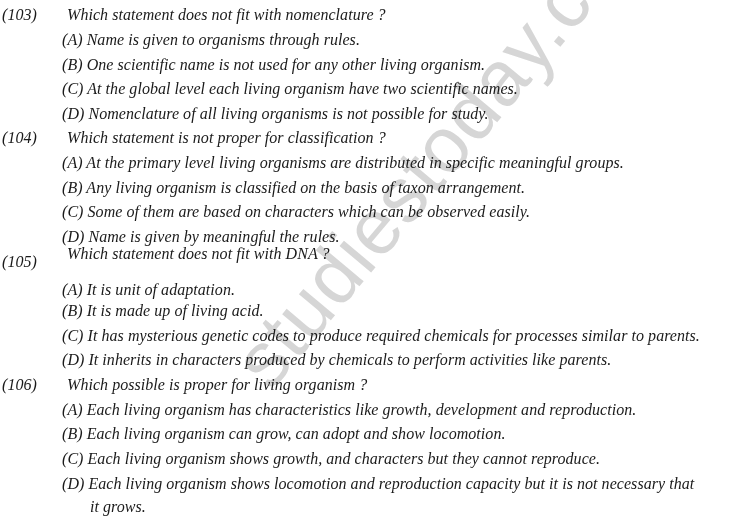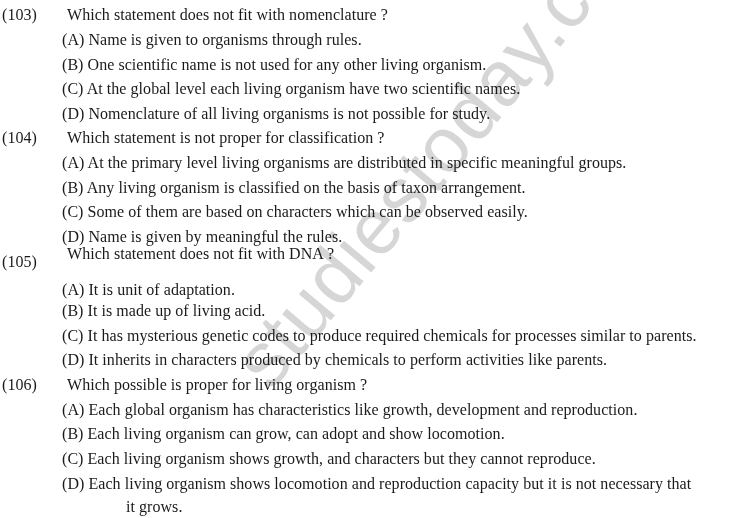--- a/index.html
+++ b/index.html
@@ -22,34 +22,34 @@
       top: 0;
       width: 743px;
       height: 518px;
     }
     .line {
       position: absolute;
       white-space: nowrap;
       line-height: 20px;
       height: 20px;
       letter-spacing: 0.05px;
+      font-style: italic;
     }
     .qnum {
       left: 2px;
     }
     .qtext {
       left: 58px;
       margin-left: 9px;
     }
     .opt {
       left: 62px;
     }
     .opt-cont {
       left: 90px;
-      margin-left: 36px;
     }
     .watermark {
       position: absolute;
       left: 250px;
       top: 330px;
       font-family: "Liberation Sans", "DejaVu Sans", sans-serif;
       font-size: 78px;
       color: #cfcfcf;
       opacity: 0.85;
       transform: rotate(-50deg);
@@ -89,20 +89,20 @@
     <div class="line qtext" style="top:244px">Which statement does not fit with DNA ?</div>
     <div class="line opt" style="top:280px">(A) It is unit of adaptation.</div>
     <div class="line opt" style="top:301px">(B) It is made up of living acid.</div>
     <div class="line opt" style="top:326px">(C) It has mysterious genetic codes to produce required chemicals for processes similar to parents.</div>
     <div class="line opt" style="top:350px">(D) It inherits in characters produced by chemicals to perform activities like parents.</div>
   </div>
 
   <div>
     <div class="line qnum" style="top:375px">(106)</div>
     <div class="line qtext" style="top:375px">Which possible is proper for living organism ?</div>
-    <div class="line opt" style="top:400px">(A) Each global organism has characteristics like growth, development and reproduction.</div>
+    <div class="line opt" style="top:400px">(A) Each living organism has characteristics like growth, development and reproduction.</div>
     <div class="line opt" style="top:424px">(B) Each living organism can grow, can adopt and show locomotion.</div>
     <div class="line opt" style="top:449px">(C) Each living organism shows growth, and characters but they cannot reproduce.</div>
     <div class="line opt" style="top:474px">(D) Each living organism shows locomotion and reproduction capacity but it is not necessary that</div>
     <div class="line opt-cont" style="top:497px">it grows.</div>
   </div>
 
 </div>
 
 </body></html>

